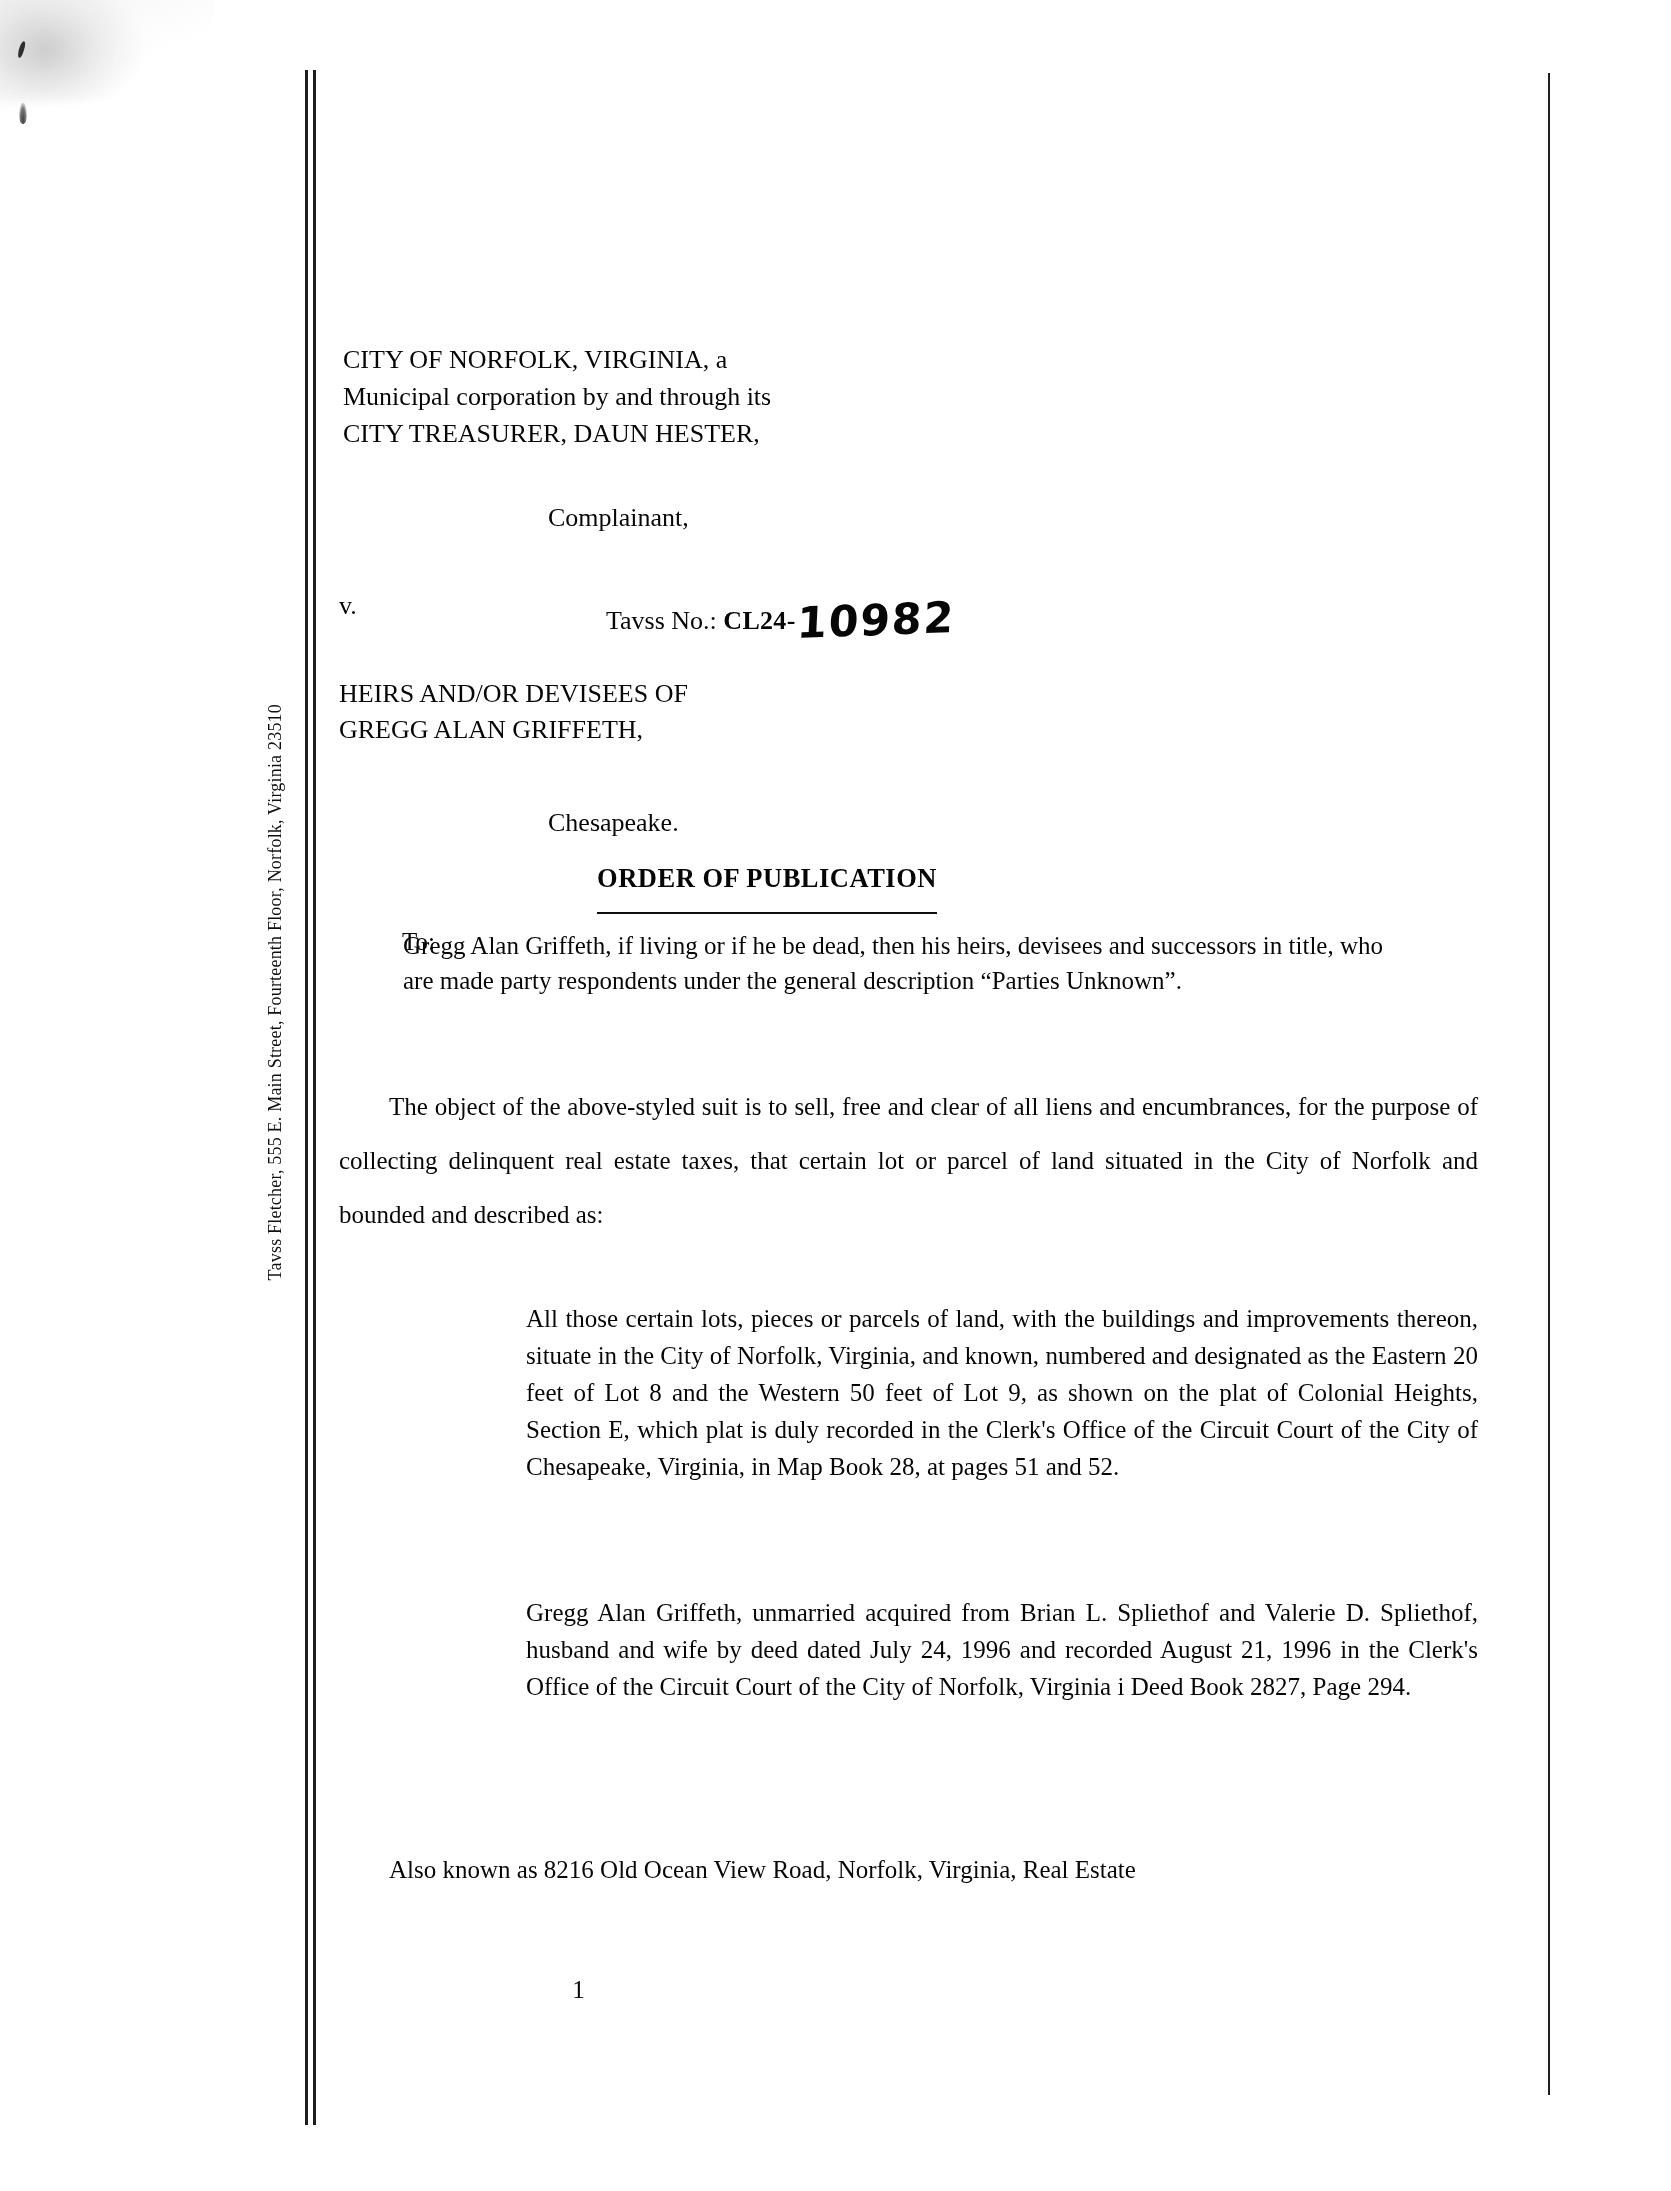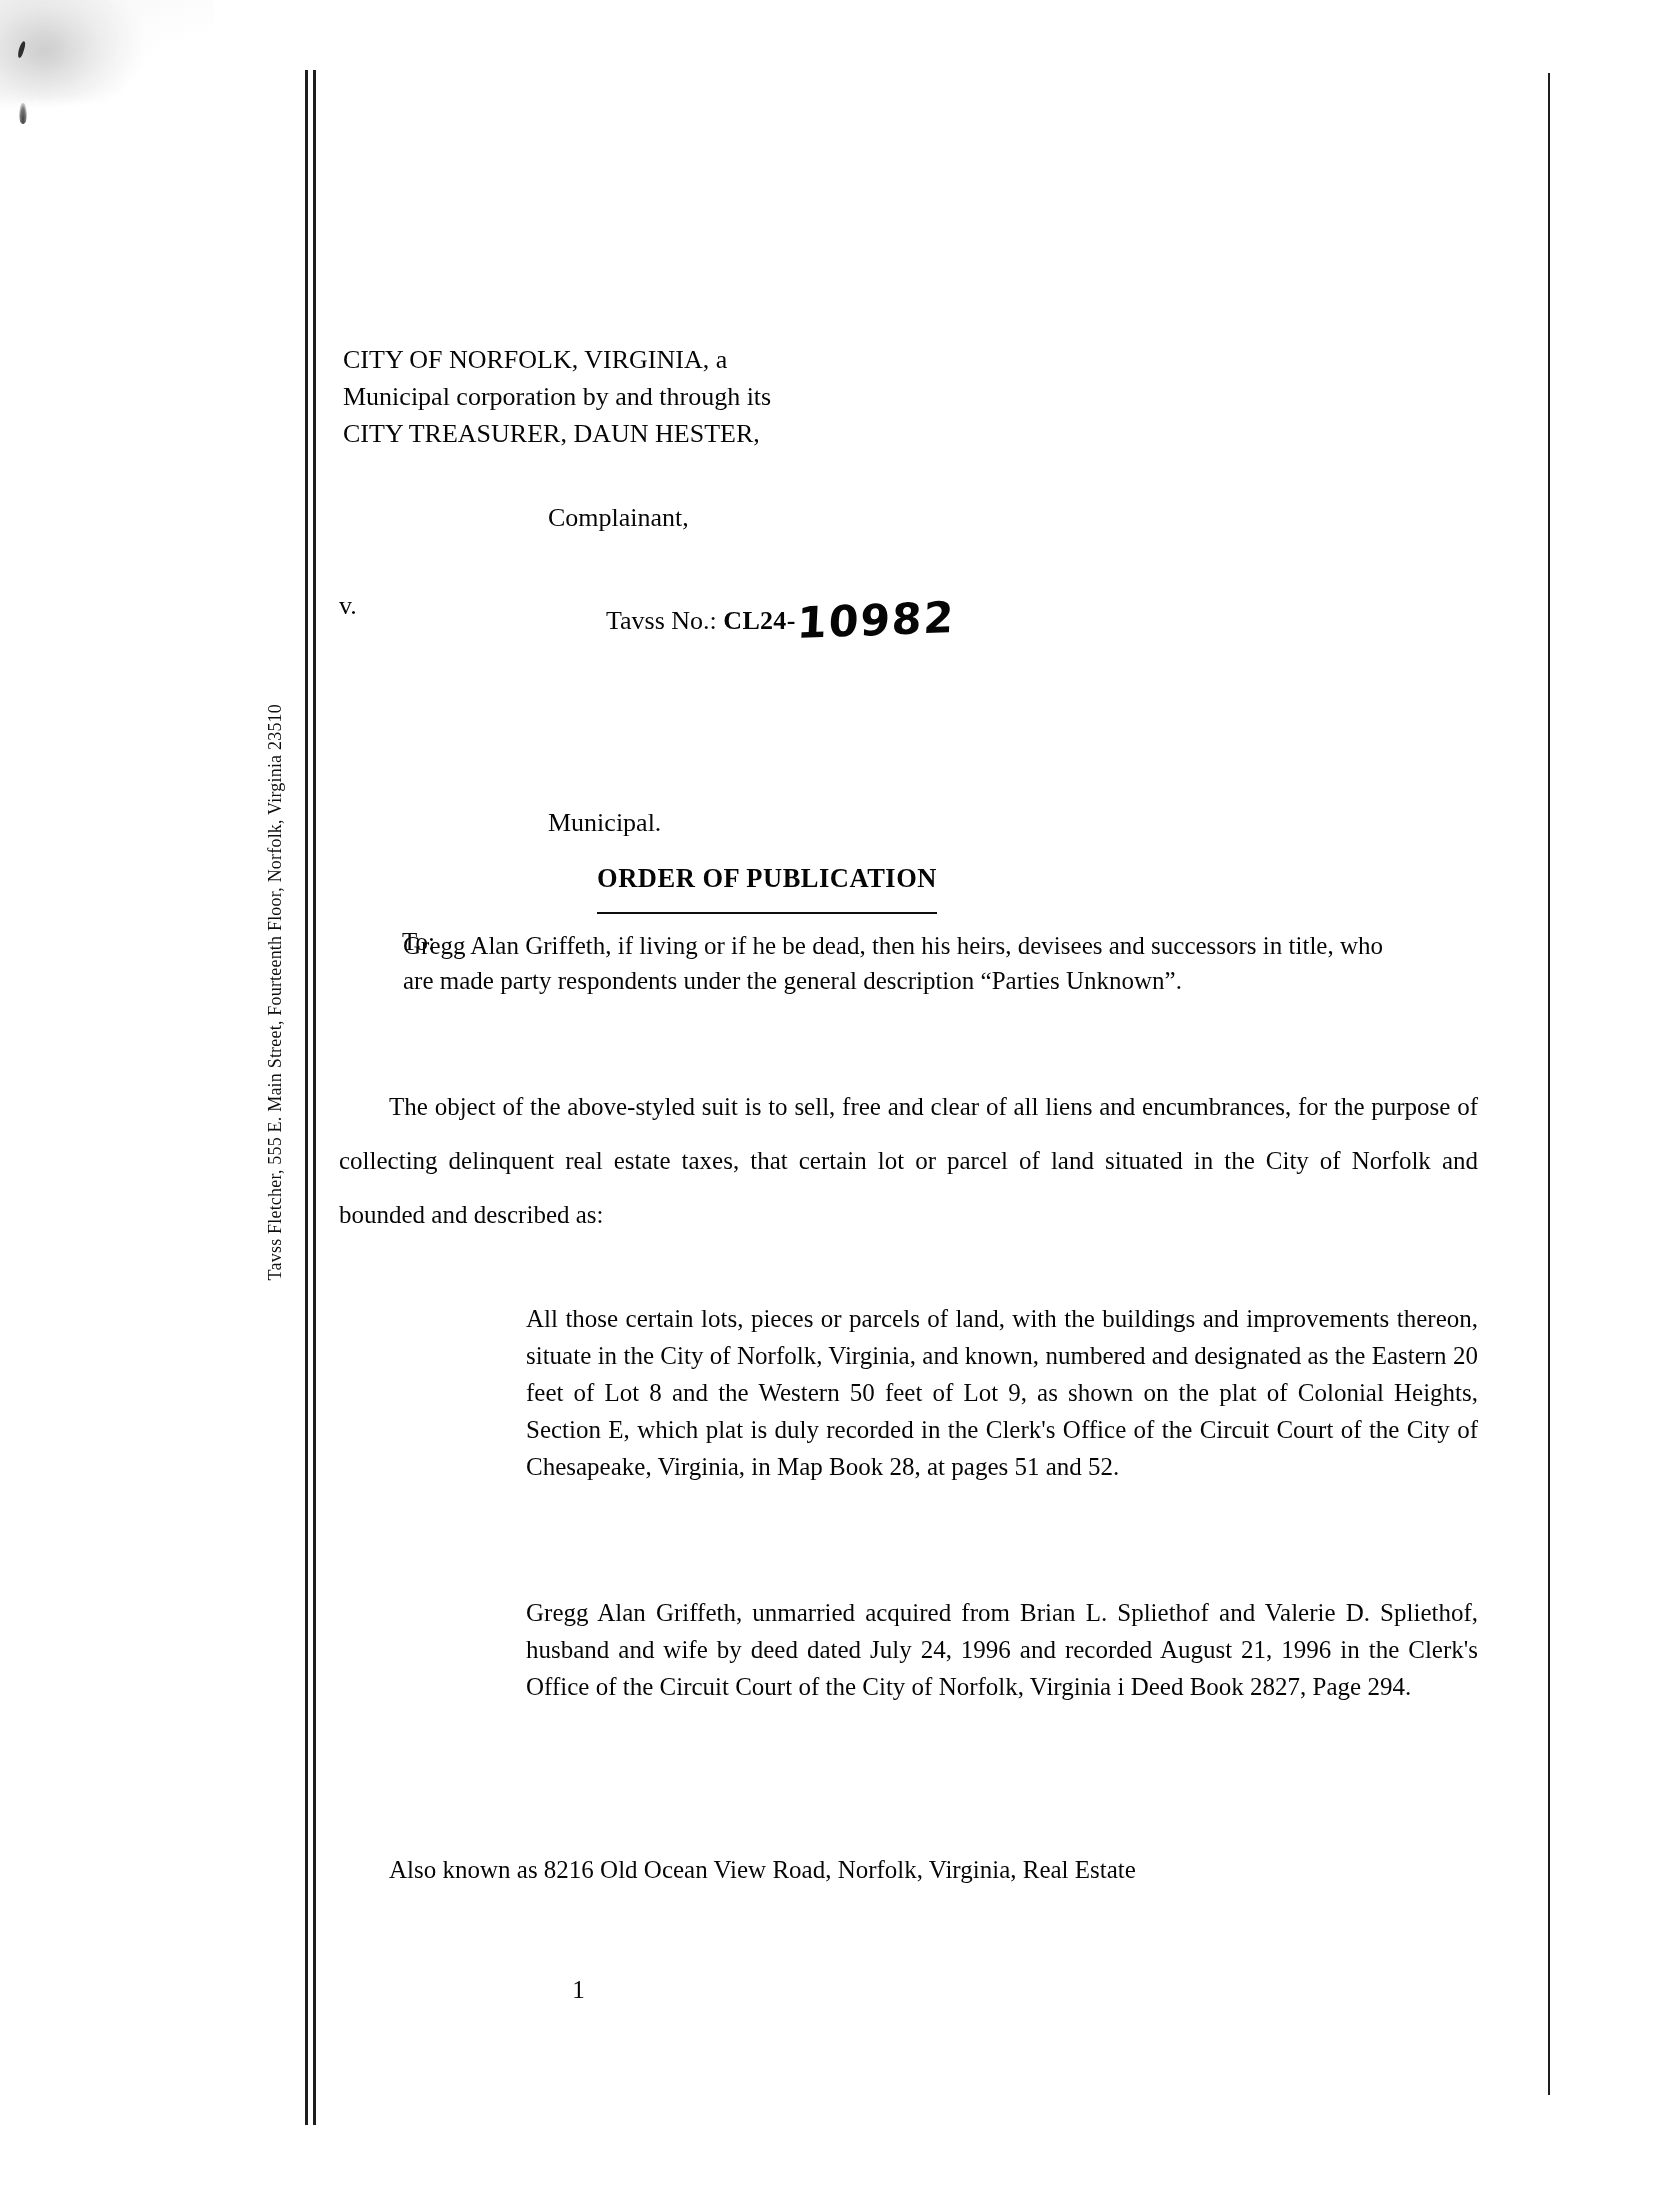--- a/index.html
+++ b/index.html
@@ -274,22 +274,26 @@
 
     <div class="party-role role-complainant">Complainant,</div>
 
     <div class="vee">v.</div>
 
     <div class="case-no">
       <span>Tavss No.:</span>
       <span class="case-prefix">CL24-</span><span class="case-hand">10982</span>
     </div>
 
-
-    <div class="party-role role-defendant">Municipal.</div>
+    <div class="defendant-block">
+      <div>HEIRS AND/OR DEVISEES OF</div>
+      <div>GREGG ALAN GRIFFETH,</div>
+    </div>
+
+    <div class="party-role role-defendant">Chesapeake.</div>
 
     <div class="order-title">
       <span>ORDER OF PUBLICATION</span>
     </div>
 
     <div class="to-block">
       <div class="to-label">To:</div>
       <div class="to-body">Gregg Alan Griffeth, if living or if he be dead, then his heirs, devisees and successors in title, who are made party respondents under the general description “Parties Unknown”.</div>
     </div>
 

